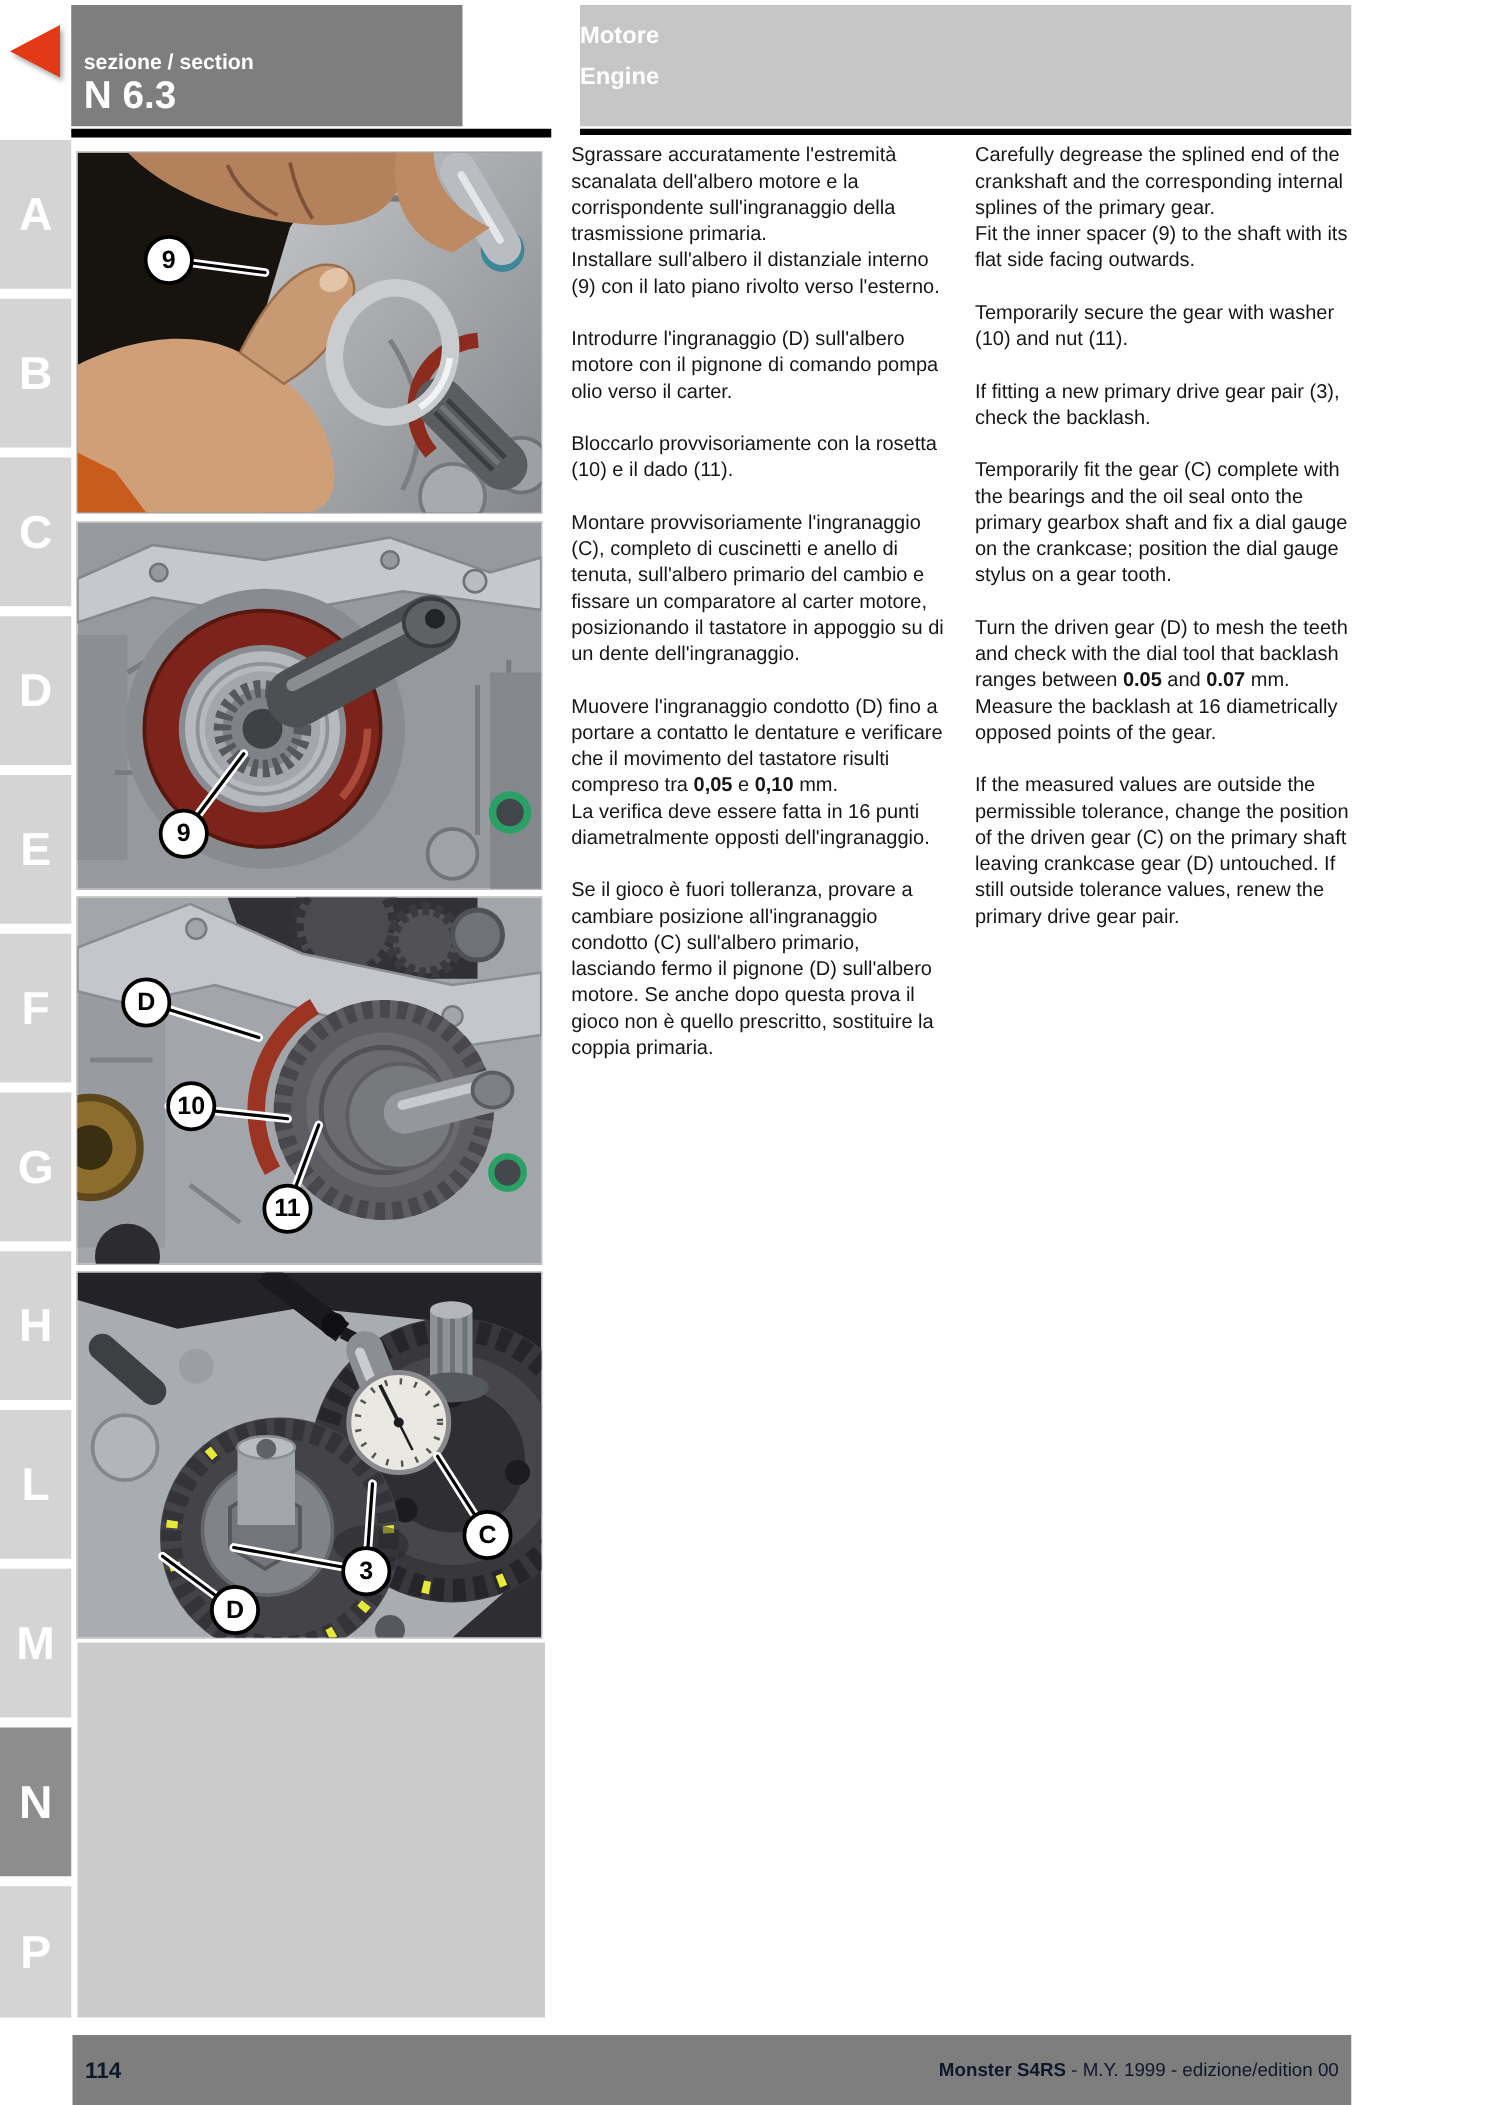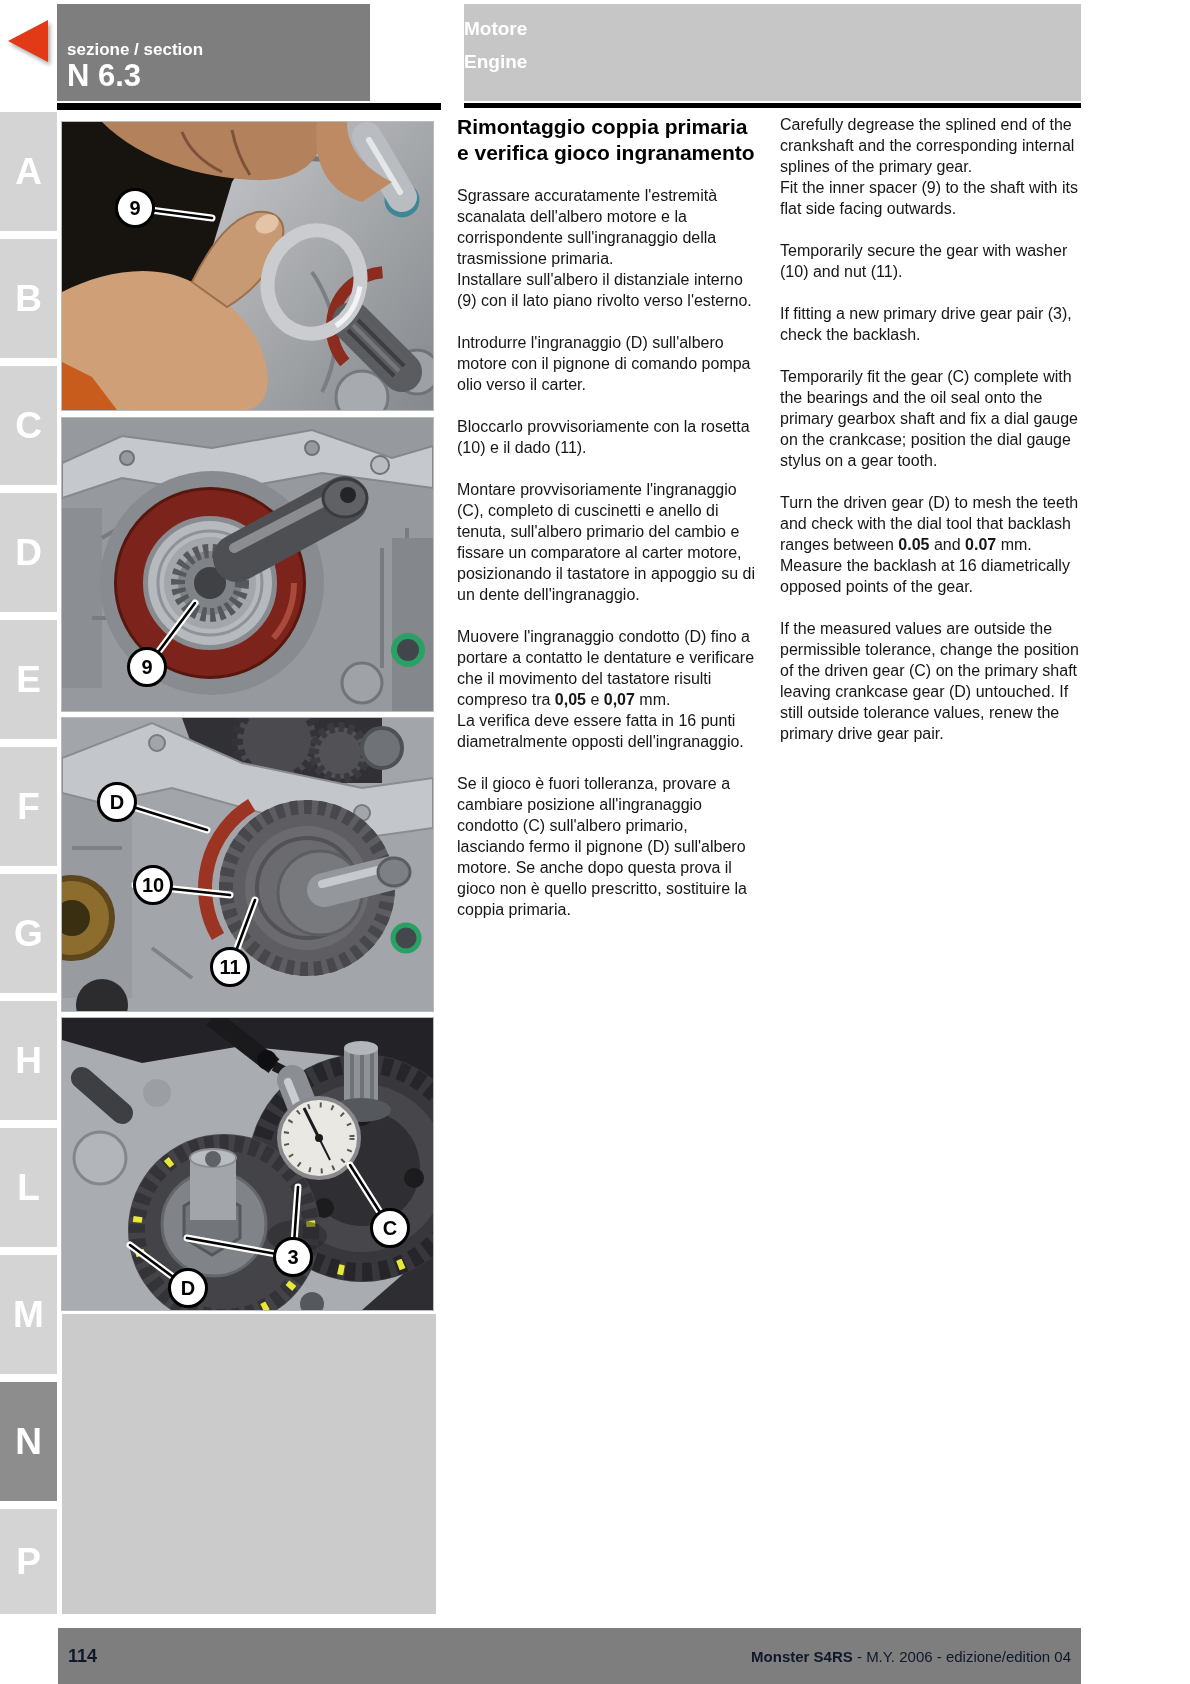--- a/index.html
+++ b/index.html
@@ -277,38 +277,37 @@
     </g>
   </svg>
   <div class="callout" style="left:328px;top:210px">C</div>
   <div class="callout" style="left:231px;top:239px">3</div>
   <div class="callout" style="left:126px;top:270px">D</div>
 </div>
 
 <div class="placeholder"></div>
 
 <section class="col col-it">
-  <h2>Rimontaggio coppia primaria e verifica gioco ingranamento</h2>
   <div>
       <p class="para">Sgrassare accuratamente l'estremità scanalata dell'albero motore e la corrispondente sull'ingranaggio della trasmissione primaria.<br>Installare sull'albero il distanziale interno (9) con il lato piano rivolto verso l'esterno.</p>
       <p class="para">Introdurre l'ingranaggio (D) sull'albero motore con il pignone di comando pompa olio verso il carter.</p>
       <p class="para">Bloccarlo provvisoriamente con la rosetta (10) e il dado (11).</p>
       <p class="para">Montare provvisoriamente l'ingranaggio (C), completo di cuscinetti e anello di tenuta, sull'albero primario del cambio e fissare un comparatore al carter motore, posizionando il tastatore in appoggio su di un dente dell'ingranaggio.</p>
-      <p class="para">Muovere l'ingranaggio condotto (D) fino a portare a contatto le dentature e verificare che il movimento del tastatore risulti compreso tra <b>0,05</b> e <b>0,07</b> mm.<br>La verifica deve essere fatta in 16 punti diametralmente opposti dell'ingranaggio.</p>
+      <p class="para">Muovere l'ingranaggio condotto (D) fino a portare a contatto le dentature e verificare che il movimento del tastatore risulti compreso tra <b>0,05</b> e <b>0,10</b> mm.<br>La verifica deve essere fatta in 16 punti diametralmente opposti dell'ingranaggio.</p>
       <p class="para">Se il gioco è fuori tolleranza, provare a cambiare posizione all'ingranaggio condotto (C) sull'albero primario, lasciando fermo il pignone (D) sull'albero motore. Se anche dopo questa prova il gioco non è quello prescritto, sostituire la coppia primaria.</p>
     </div>
 </section>
 
 <section class="col col-en">
   <div>
       <p class="para">Carefully degrease the splined end of the crankshaft and the corresponding internal splines of the primary gear.<br>Fit the inner spacer (9) to the shaft with its flat side facing outwards.</p>
       <p class="para">Temporarily secure the gear with washer (10) and nut (11).</p>
       <p class="para">If fitting a new primary drive gear pair (3), check the backlash.</p>
       <p class="para">Temporarily fit the gear (C) complete with the bearings and the oil seal onto the primary gearbox shaft and fix a dial gauge on the crankcase; position the dial gauge stylus on a gear tooth.</p>
       <p class="para">Turn the driven gear (D) to mesh the teeth and check with the dial tool that backlash ranges between <b>0.05</b> and <b>0.07</b> mm.<br>Measure the backlash at 16 diametrically opposed points of the gear.</p>
       <p class="para">If the measured values are outside the permissible tolerance, change the position of the driven gear (C) on the primary shaft leaving crankcase gear (D) untouched. If still outside tolerance values, renew the primary drive gear pair.</p>
     </div>
 </section>
 
 <footer class="footer">
   <span class="page-num">114</span>
-  <span class="footer-right"><b>Monster S4RS</b><span> - M.Y. 2006 - edizione/edition 04</span></span>
+  <span class="footer-right"><b>Monster S4RS</b><span> - M.Y. 1999 - edizione/edition 00</span></span>
 </footer>
 
 </body></html>

